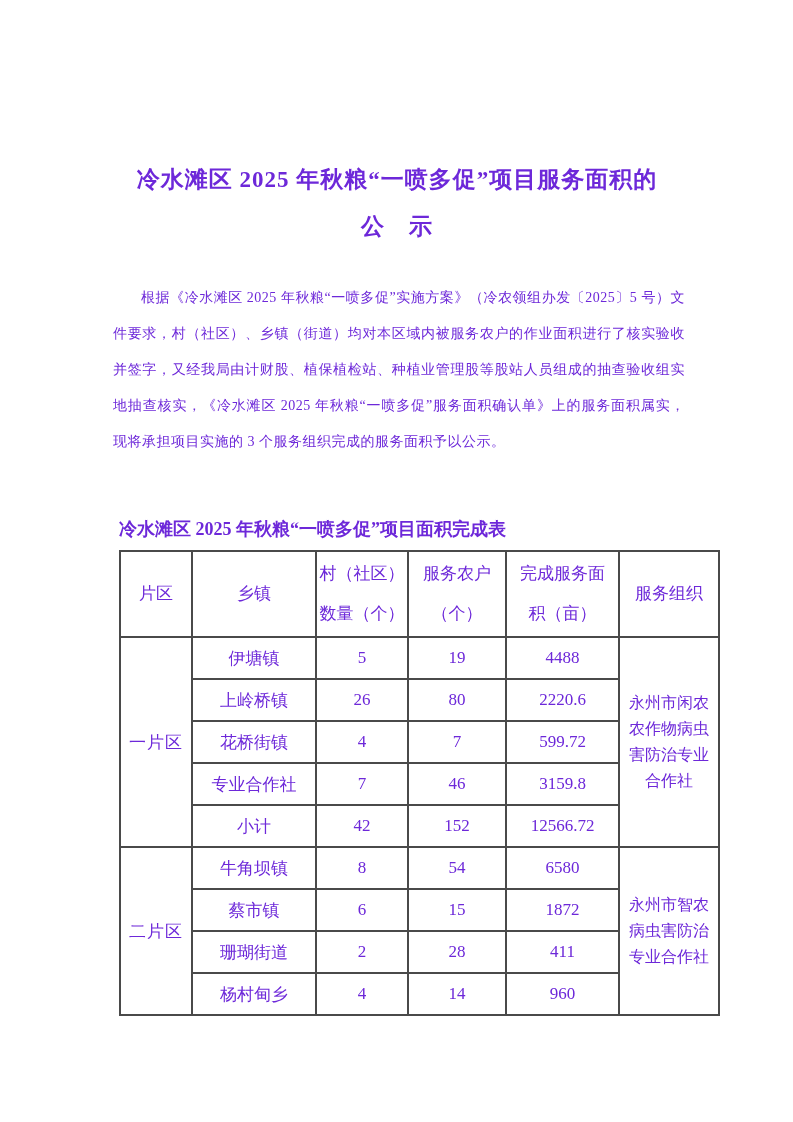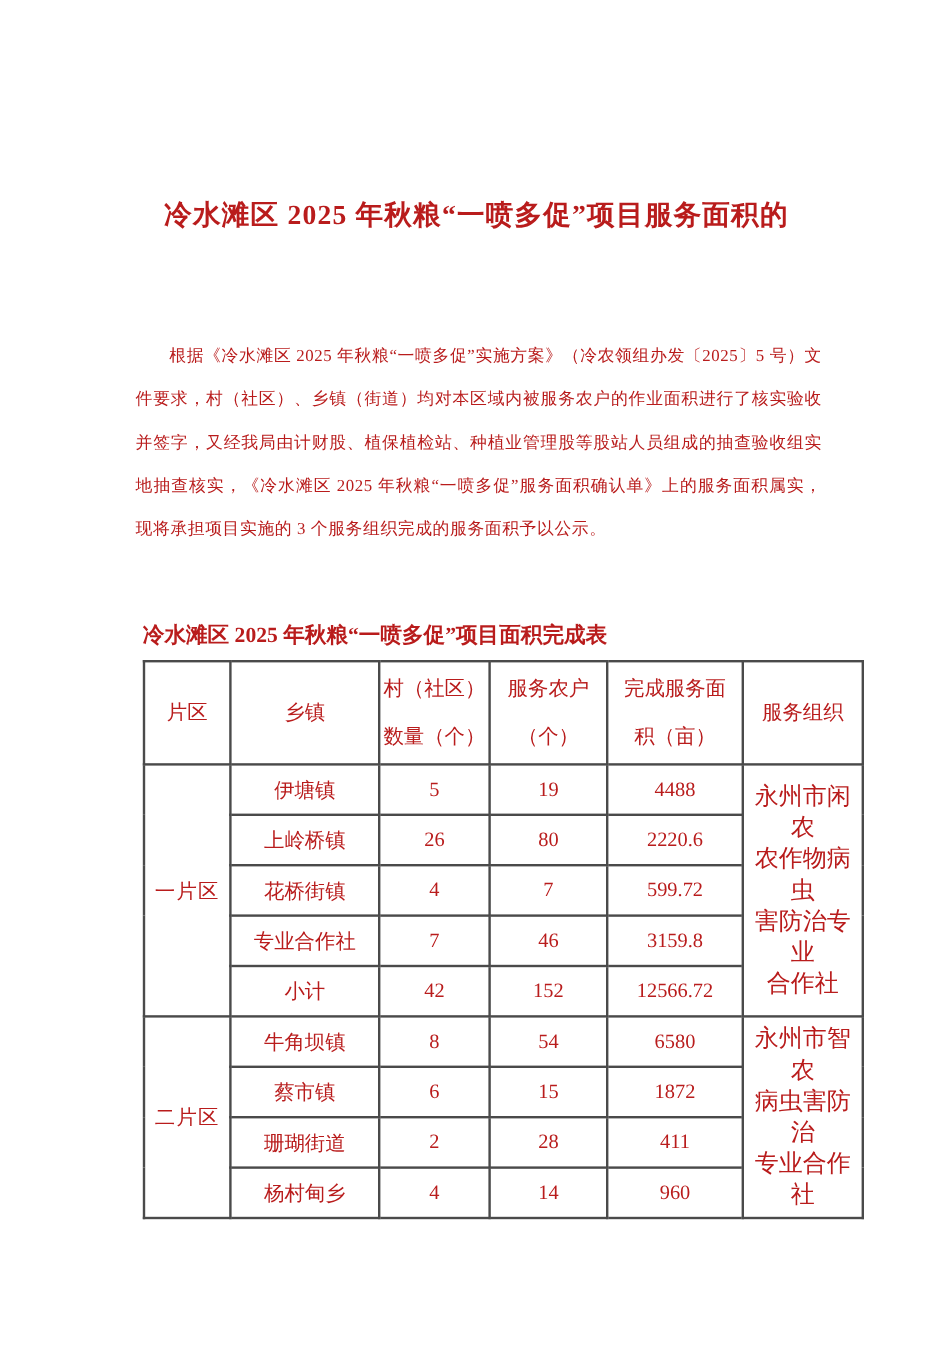--- a/index.html
+++ b/index.html
@@ -3,21 +3,21 @@
 <meta charset="utf-8">
 <style>
   html, body { margin: 0; padding: 0; background: #ffffff; }
   .page {
     position: relative;
     width: 793px;
     height: 1122px;
     background: #ffffff;
     overflow: hidden;
     font-family: "Liberation Serif", "DejaVu Serif", serif;
-    color: #b91c1c;
+    color: #6d28d9;
   }
   .doc-title {
     position: absolute;
     top: 156px;
     left: 97px;
     width: 600px;
     margin: 0;
     text-align: center;
     font-size: 23px;
     font-weight: bold;
@@ -62,30 +62,31 @@
     vertical-align: middle;
     white-space: pre-line;
     padding: 0 2px;
     font-weight: normal;
     overflow: hidden;
   }
   table.doc-table thead tr { height: 86px; }
   table.doc-table thead th { line-height: 40px; }
   table.doc-table tbody tr { height: 42px; }
   tr.subtotal-row td { font-weight: normal; }
-  td.org-cell { font-size: 20px; line-height: 26px; }
+  td.org-cell { font-size: 16px; line-height: 26px; }
   td.district-cell { letter-spacing: 1px; }
 </style>
 </head>
 <body>
 
 <div class="page">
 
   <h1 class="doc-title">
     <span class="line">冷水滩区 2025 年秋粮“一喷多促”项目服务面积的</span>
+    <span class="line">公　示</span>
   </h1>
 
   <p class="body-para">根据《冷水滩区 2025 年秋粮“一喷多促”实施方案》（冷农领组办发〔2025〕5 号）文件要求，村（社区）、乡镇（街道）均对本区域内被服务农户的作业面积进行了核实验收并签字，又经我局由计财股、植保植检站、种植业管理股等股站人员组成的抽查验收组实地抽查核实，《冷水滩区 2025 年秋粮“一喷多促”服务面积确认单》上的服务面积属实，现将承担项目实施的 3 个服务组织完成的服务面积予以公示。</p>
 
   <div class="table-title">冷水滩区 2025 年秋粮“一喷多促”项目面积完成表</div>
 
   <table class="doc-table">
     <colgroup>
       <col style="width:72px">
       <col style="width:124px">

